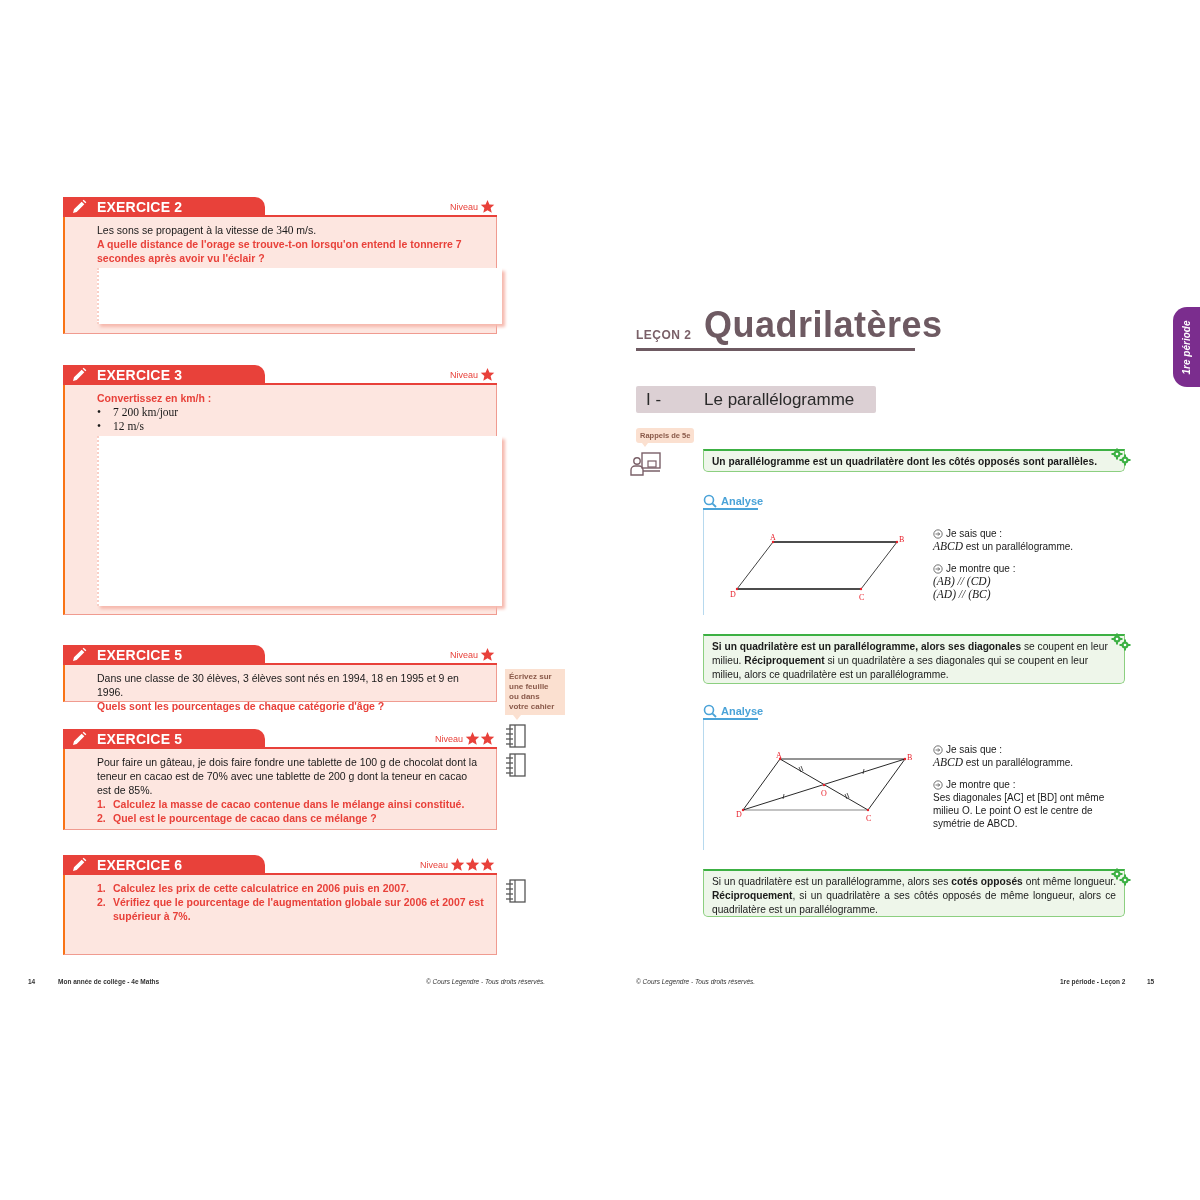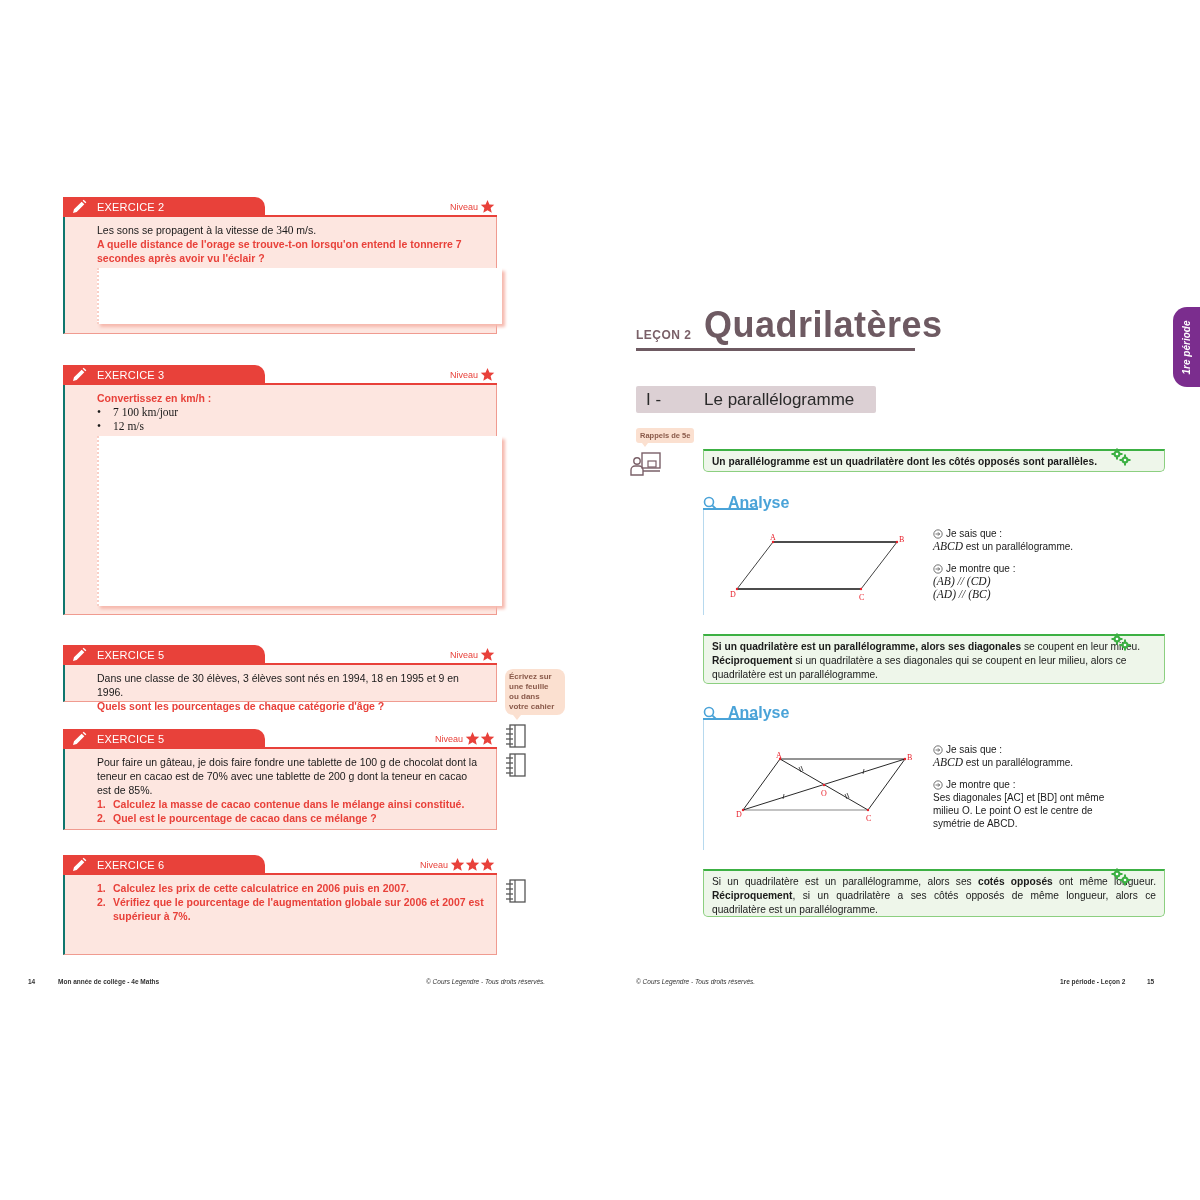--- a/index.html
+++ b/index.html
@@ -12,46 +12,46 @@
 
   
   .ex { position: absolute; left: 63px; width: 434px; }
   .ex-head { position: relative; height: 20px; }
   .ex-tab {
     position: absolute; left: 0; top: 0; height: 20px; width: 202px;
     background: #e8413a; border-radius: 0 10px 0 0;
     display: flex; align-items: center; padding-left: 8px;
   }
   .ex-tab .pencil { width: 16px; height: 16px; margin-right: 10px; }
-  .ex-tab .title { color: #fff; font-weight: normal; font-size: 11px; letter-spacing: 0.2px; text-align: center; }
+  .ex-tab .title { color: #fff; font-weight: bold; font-size: 14px; letter-spacing: 0.2px; text-align: center; }
   .ex-line { position: absolute; left: 0; right: 0; bottom: 0; height: 2px; background: #e8413a; }
   .niveau { position: absolute; right: 2px; top: 2px; display: flex; align-items: center; }
   .niveau .lbl { color: #e8413a; font-size: 9px; font-weight: normal; margin-right: 2px; }
   .niveau .star { width: 15px; height: 15px; }
 
   .ex-body {
-    background: #fde6e0; border-left: 2px solid #0f766e; border-right: 1px solid #f09b90;
+    background: #fde6e0; border-left: 2px solid #f97316; border-right: 1px solid #f09b90;
     border-bottom: 1px solid #f09b90; padding: 6px 12px 4px 32px; font-size: 10.5px; line-height: 14px;
   }
   .ex-body .q { color: #e8413a; font-weight: bold; }
   .ex-body ul { list-style: none; }
   .ex-body ul li { position: relative; padding-left: 16px; }
   .ex-body ul li::before { content: "•"; position: absolute; left: 0; }
   .ex-body ol { list-style: none; }
   .ex-body ol li { position: relative; padding-left: 16px; color: #e8413a; font-weight: bold; }
   .ex-body ol li .num { position: absolute; left: 0; }
   .math { font-family: "Liberation Serif", "DejaVu Serif", serif; font-size: 11.5px; }
   .answer-box {
     background: #ffffff; margin: 3px -18px 8px 0; box-shadow: 3px 3px 3px #f6b9ae;
     border-left: 2px dotted #f9cfc6;
   }
 
   .note-bubble {
     position: absolute; left: 505px; top: 669px; width: 60px; height: 46px;
-    background: #fbe0d0; border-radius: 8px; padding: 3px 4px; font-size: 8px; line-height: 10px;
+    background: #fbe0d0; border-radius: 0; padding: 3px 4px; font-size: 8px; line-height: 10px;
     color: #8a5a4a; font-weight: bold;
   }
   .note-bubble::after {
     content: ""; position: absolute; left: 8px; bottom: -5px; border-left: 4px solid transparent;
     border-right: 4px solid transparent; border-top: 5px solid #fbe0d0;
   }
   .notebook { position: absolute; width: 22px; height: 24px; }
 
   .footer { position: absolute; top: 978px; font-size: 6.5px; color: #333; }
   .footer b { font-weight: bold; }
@@ -72,30 +72,30 @@
     position: absolute; left: 16px; top: 428px; background: #fbe0d0; color: #8a5a4a;
     font-size: 7.5px; font-weight: bold; padding: 3px 4px; border-radius: 3px;
   }
   .rappels::after {
     content: ""; position: absolute; left: 6px; bottom: -4px; border-left: 3px solid transparent;
     border-right: 3px solid transparent; border-top: 4px solid #fbe0d0;
   }
   .teacher-icon { position: absolute; left: 10px; top: 451px; width: 32px; height: 26px; }
 
   .def {
-    position: absolute; left: 83px; width: 462px; background: #eef6ea; border: 1px solid #8ccf80;
+    position: absolute; left: 83px; width: 422px; background: #eef6ea; border: 1px solid #8ccf80;
     border-top: 2px solid #3cb043; border-radius: 0 0 5px 5px; padding: 4px 8px; font-size: 10.2px;
     line-height: 14px; font-weight: bold; color: #1a1a1a;
   }
   .def .normal { font-weight: normal; }
   .def.justify { text-align: justify; }
   .gears { position: absolute; width: 20px; height: 18px; }
 
   .analyse { position: absolute; left: 83px; display: flex; align-items: center; }
-  .analyse .lbl { color: #4aa3d8; font-size: 16px; font-weight: bold; margin-left: 11px; }
+  .analyse .lbl { color: #4aa3d8; font-size: 11px; font-weight: bold; margin-left: 4px; }
   .analyse-underline { position: absolute; left: 83px; width: 55px; height: 2px; background: #4aa3d8; }
   .analyse-vline { position: absolute; left: 83px; width: 1px; background: #b7d9ee; }
 
   .figure { position: absolute; }
   .fig-text { position: absolute; font-size: 10px; line-height: 13px; color: #1a1a1a; }
   .fig-text .step { display: flex; align-items: center; }
   .fig-text .arrow { width: 10px; height: 10px; margin-right: 3px; }
   .fig-text .gap { height: 9px; }
 
   .periode-tab {
@@ -189,21 +189,21 @@
         <span class="lbl">Niveau</span>
         <svg class="star">
             <use href="#star"></use>
           </svg>
       </div>
       <div class="ex-line"></div>
     </div>
     <div class="ex-body" style="height:230px;">
       <div class="q">Convertissez en km/h :</div>
       <ul>
-        <li class="math">7 100 km/jour</li>
+        <li class="math">7 200 km/jour</li>
         <li class="math">12 m/s</li>
       </ul>
       <div class="answer-box" style="height:170px;"></div>
     </div>
   </div>
 
   <div class="ex" style="top:645px;">
     <div class="ex-head">
       <div class="ex-tab">
         <svg class="pencil">

